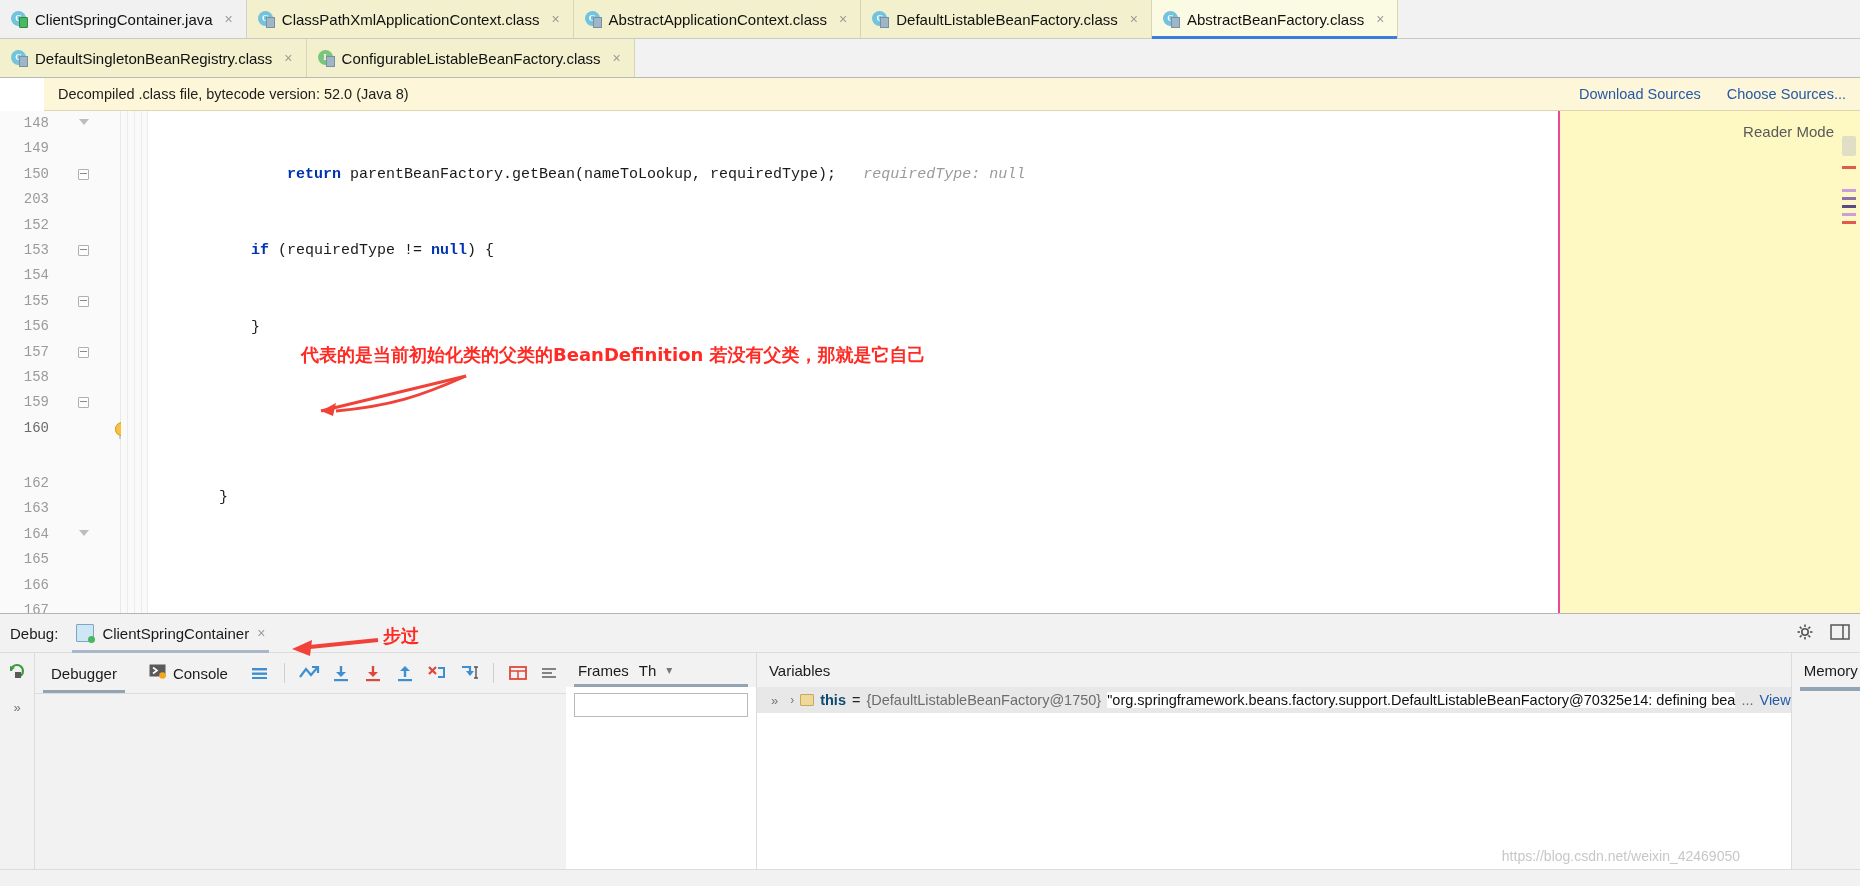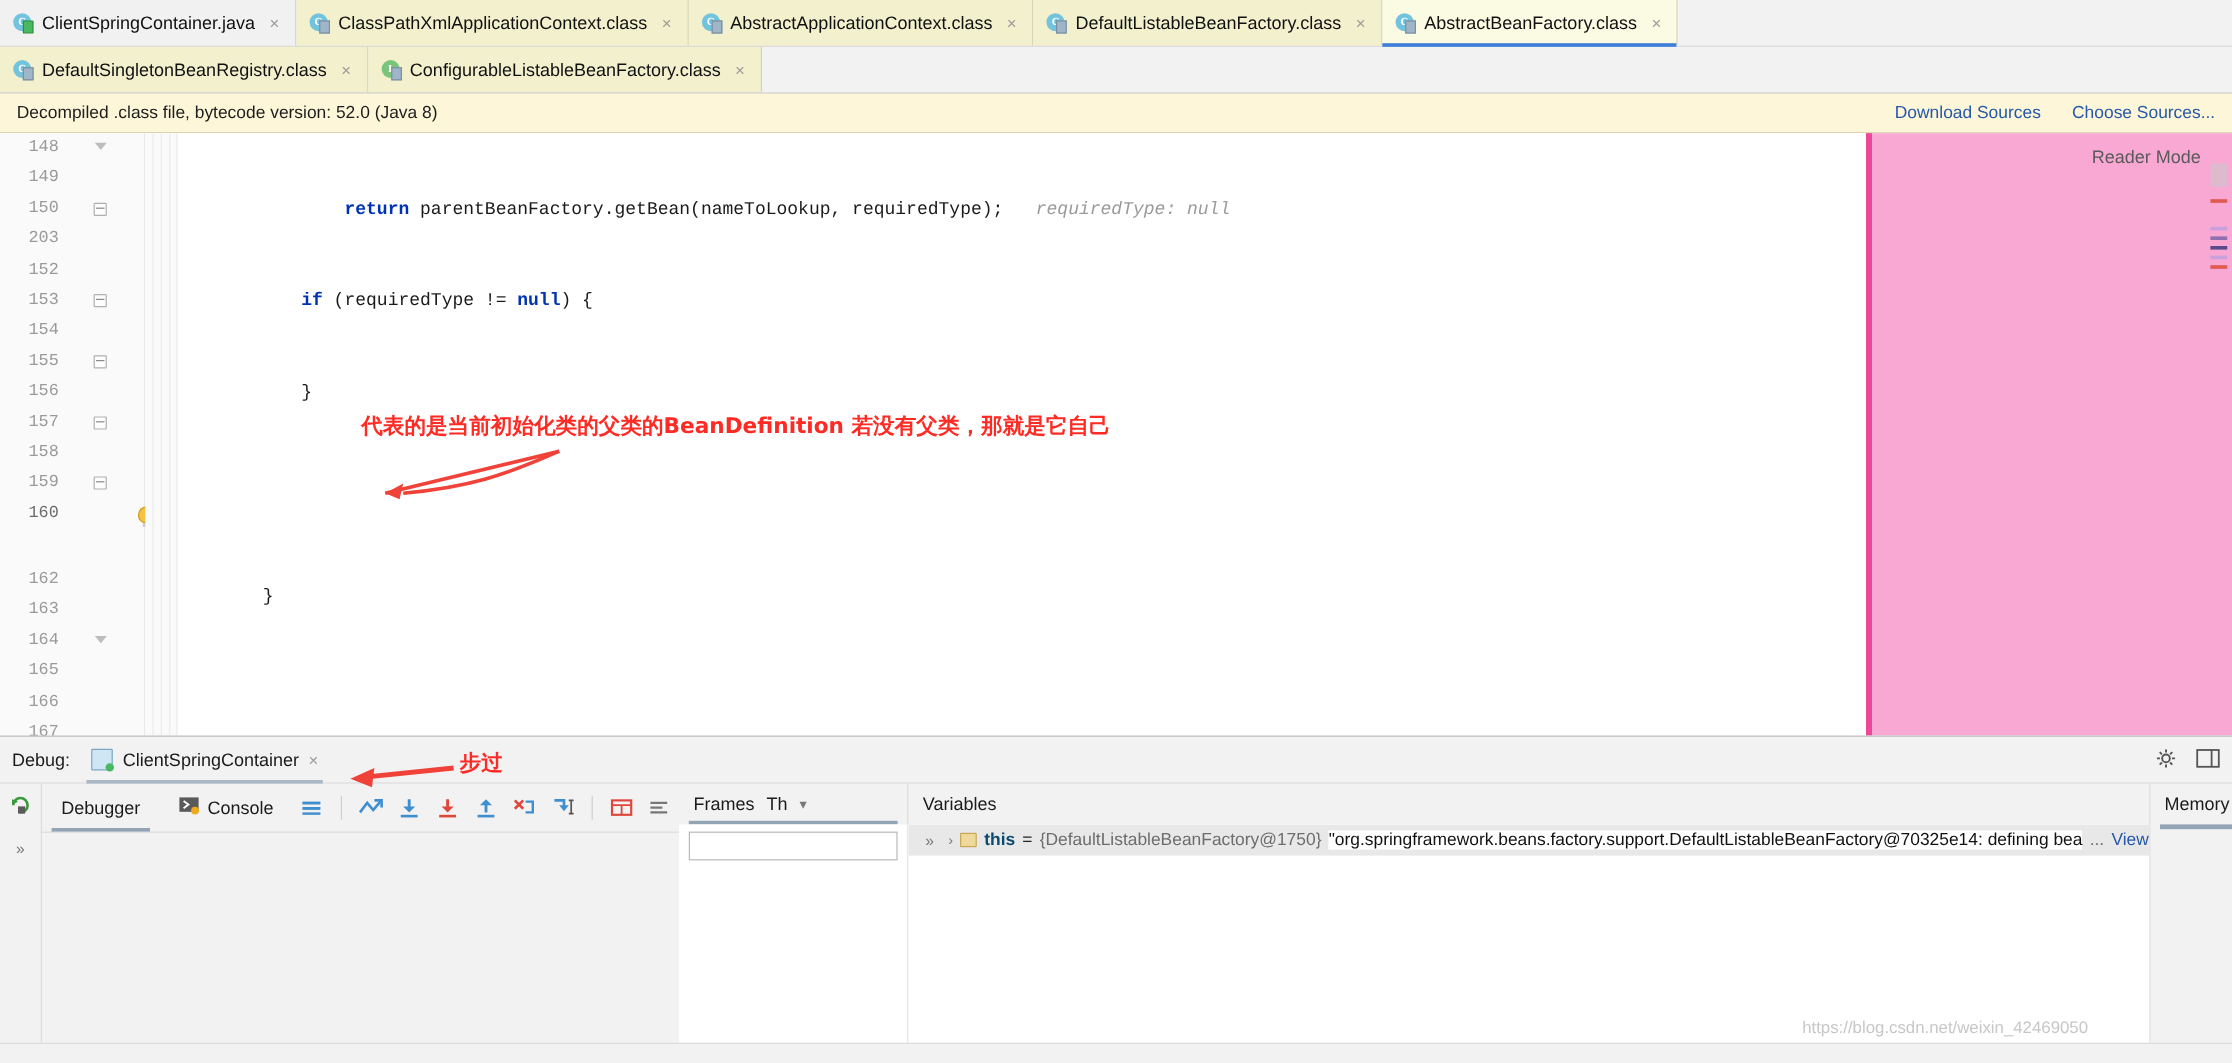--- a/index.html
+++ b/index.html
@@ -46,21 +46,21 @@
   .ic.cls .badge{background:#72c3de;}
   .ic.iface .badge{background:#7bc47b;}
   .ic .tail{position:absolute;right:0;bottom:0;width:7px;height:9px;background:#9fb6c9;border:1px solid #7b8fa0;}
   .ic.java .badge{background:#72c3de;}
   .ic.java .tail{background:#49b860;border-color:#2f8b41;border-radius:1px;}
 
   
   .notice{
     height:32px;background:#fdf6d8;border-bottom:1px solid #ddd6b0;
     display:flex;align-items:center;padding:0 14px;
-    font-size:14.5px;color:#1d1d1d;
+    font-size:14.5px;color:#1d1d1d;margin-left:44px;
   }
   .notice .links{margin-left:auto;display:flex;gap:26px;}
   .notice .links a{color:#2558a8;text-decoration:none;font-size:14.5px;}
 
   
   .editor{flex:1;display:flex;position:relative;background:#ffffff;min-height:0;}
   .gutter{
     width:120px;flex:none;background:#fafafa;border-right:1px solid #e8e8e8;
     position:relative;
   }
@@ -99,21 +99,21 @@
     font-family:"Liberation Mono", monospace;font-size:15px;
     white-space:pre;
   }
   .line{height:25.4px;line-height:25.4px;position:relative;padding-left:130px;}
   .kw{color:#0033b3;font-weight:bold;}
   .tn{color:#1a1a1a;}
   .hint{color:#9a9a9a;font-style:italic;}
 
   
   .rail{
-    width:300px;flex:none;border-left:5px solid #ec4899;position:relative;background:#f9a8d4;
+    width:300px;flex:none;border-left:2px solid #ec4899;position:relative;background:#fef9c3;
   }
   .readermode{
     position:absolute;right:26px;top:12px;color:#5a5a5a;font-size:15px;
   }
   .scrollmarks{position:absolute;right:4px;top:0;width:16px;height:100%;}
   .sm{position:absolute;right:0;width:14px;height:3px;}
   .scrollthumb{position:absolute;right:0;width:14px;background:#c9c9c9;border-radius:2px;opacity:.55;}
 
   
   .cn-annot{

